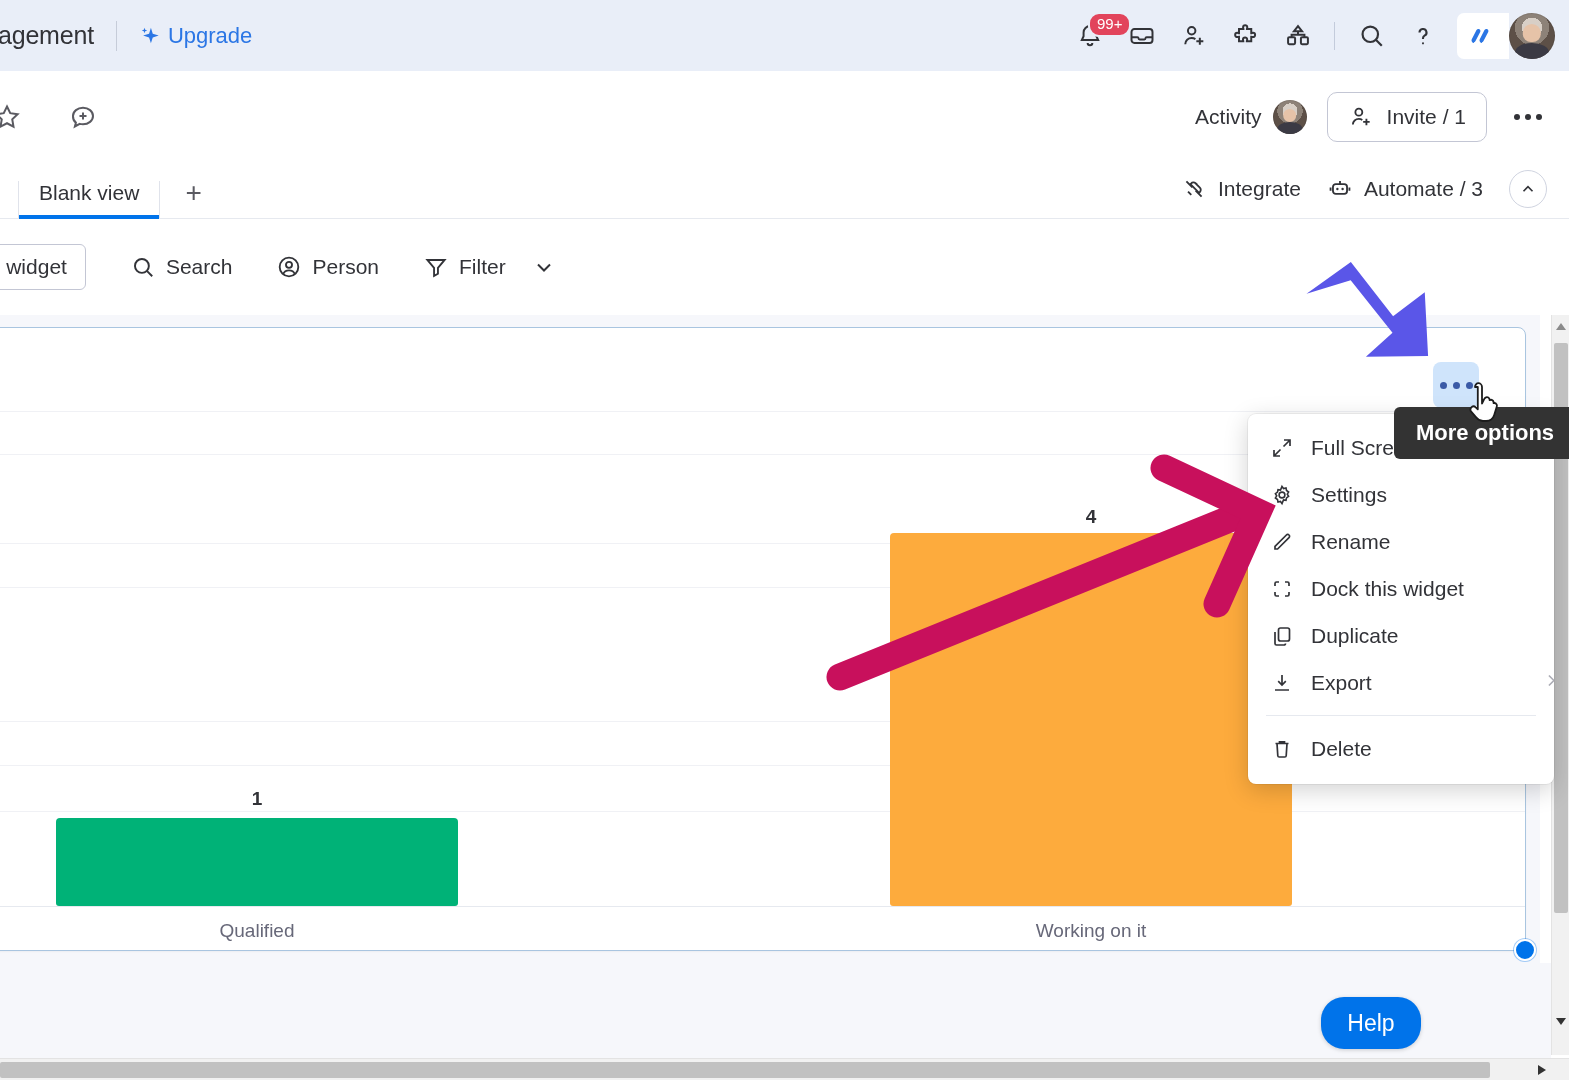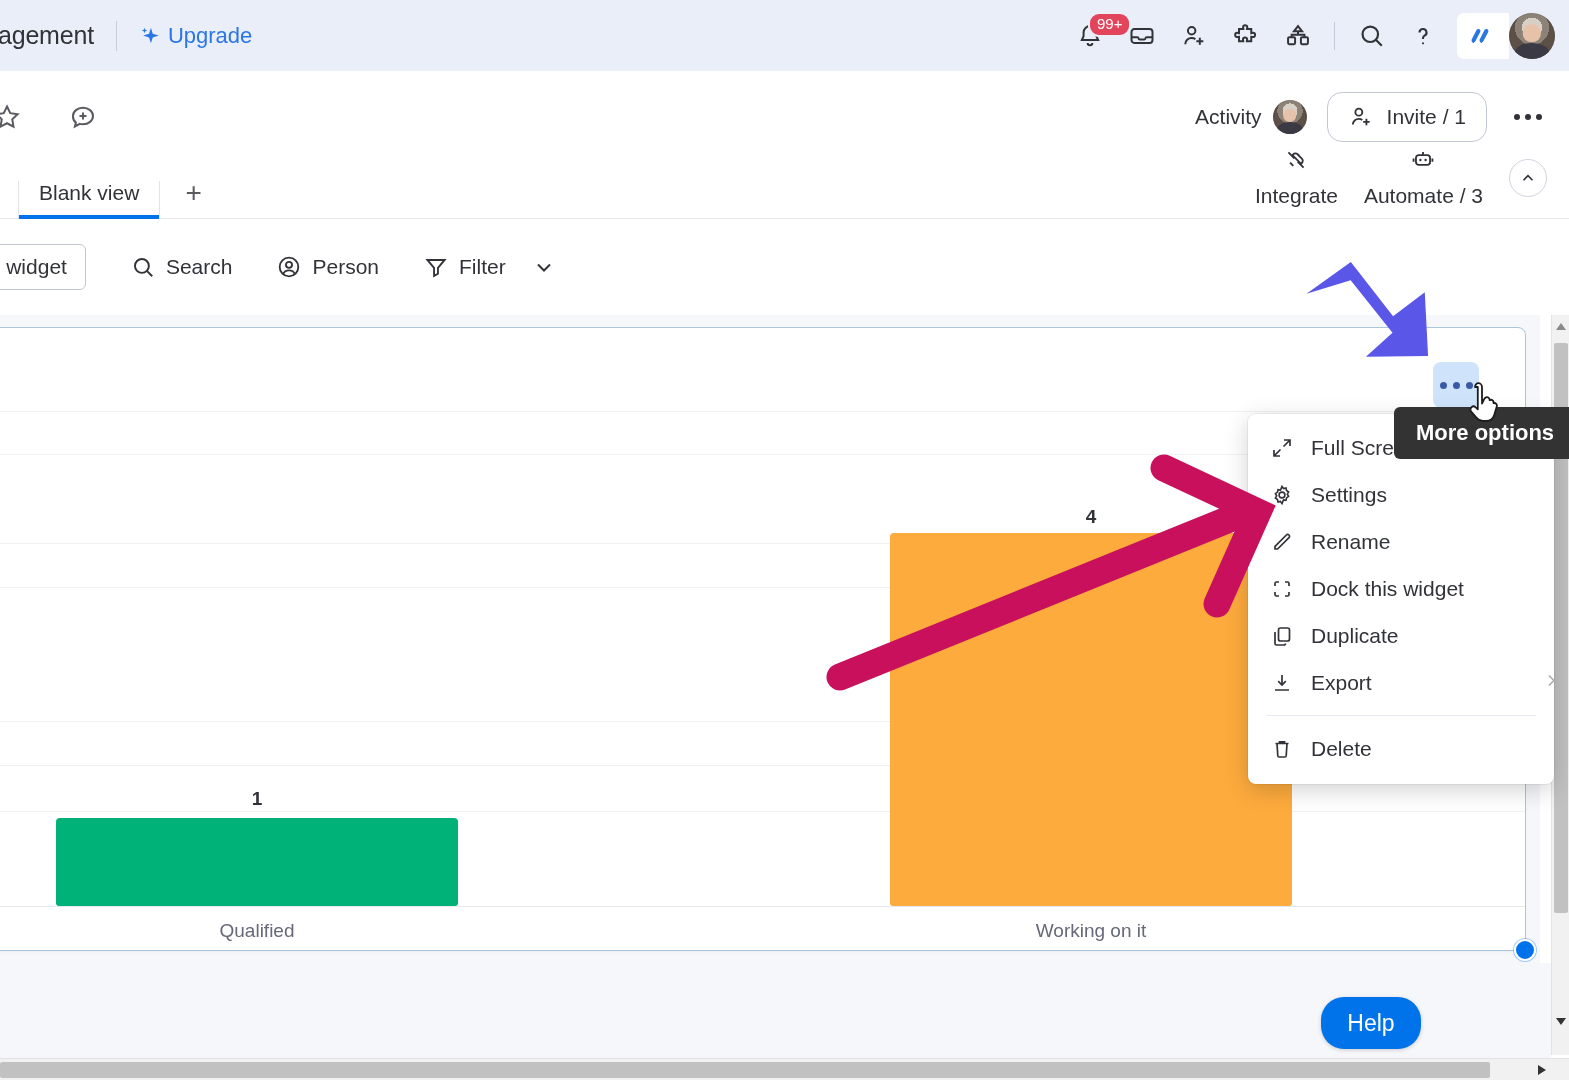--- a/index.html
+++ b/index.html
@@ -89,21 +89,21 @@
   }
   .bh-left { display: flex; align-items: center; gap: 22px; padding-left: -6px; }
   .bh-right {
     position: absolute; right: 20px; top: 50%; transform: translateY(-50%);
     display: flex; align-items: center; gap: 20px;
   }
   .activity-wrap { display: flex; align-items: center; gap: 11px; cursor: pointer; }
   .activity-label { font-size: 21px; color: #323338; }
   .invite-btn {
     display: flex; align-items: center; gap: 13px;
-    border: 1px solid #c3c6d4; border-radius: 15px;
+    border: 1px solid #c3c6d4; border-radius: 10px;
     padding: 11px 20px; font-size: 21px; color: #323338; cursor: pointer;
     background: #fff;
   }
   .dots-btn {
     width: 42px; height: 42px; display: flex; align-items: center; justify-content: center;
     cursor: pointer; gap: 5px; border-radius: 6px;
   }
   .dot { width: 6px; height: 6px; border-radius: 50%; background: #323338; }
 
   
@@ -122,21 +122,21 @@
     height: 4px; background: #0073ea;
   }
   .tab-add {
     font-size: 28px; color: #5a5a61; padding: 0 14px 11px; cursor: pointer; line-height: 1;
   }
   .tabs-right {
     position: absolute; right: 22px; bottom: 10px;
     display: flex; align-items: center; gap: 26px;
   }
   .tr-item {
-    display: flex; align-items: center; gap: 11px; font-size: 21px; color: #323338; cursor: pointer; flex-direction: column;
+    display: flex; align-items: center; gap: 11px; font-size: 21px; color: #323338; cursor: pointer;
   }
   .collapse-btn {
     width: 38px; height: 38px; border-radius: 50%; border: 1px solid #d0d4e0;
     display: flex; align-items: center; justify-content: center; cursor: pointer; background: #fff;
   }
 
   
   .wtoolbar {
     position: absolute; left: 0; top: 219px; width: 1569px; height: 96px;
     background: #fff; display: flex; align-items: center; gap: 0;

